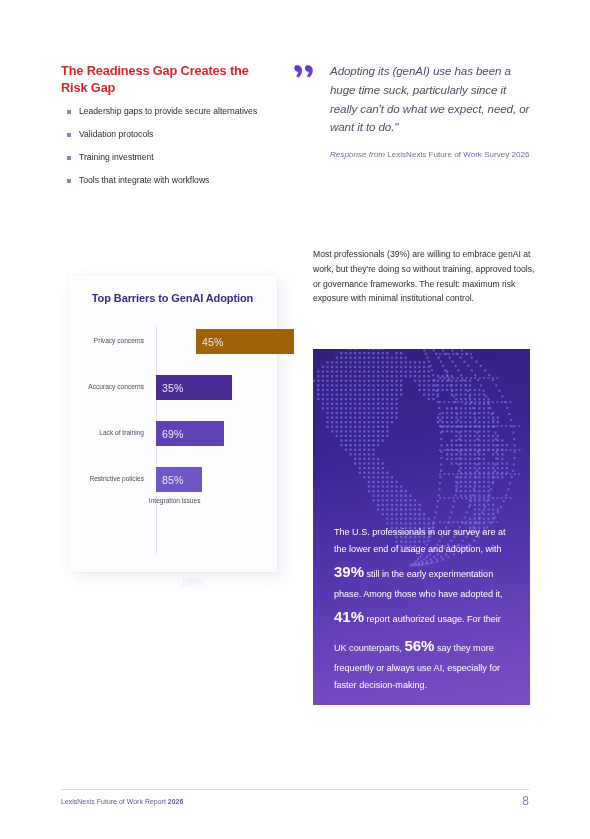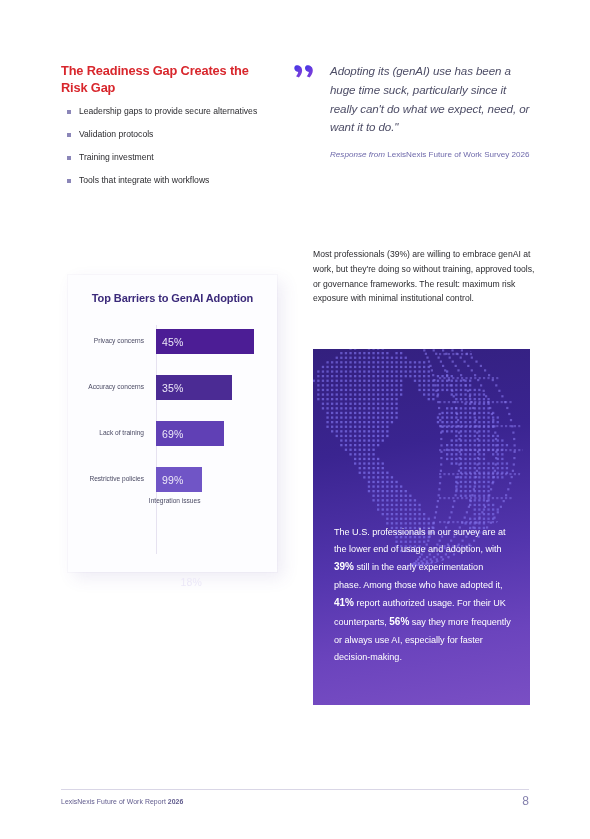--- a/index.html
+++ b/index.html
@@ -220,21 +220,21 @@
   .panel-text {
     position: absolute;
     left: 21px;
     right: 18px;
     top: 175px;
     color: #ffffff;
     font-size: 9.1px;
     line-height: 1.88;
     letter-spacing: -0.02px;
   }
-  .panel-text b { font-weight: bold; font-size: 10px; }
+  .panel-text b { font-weight: bold; font-size: 15px; }
 
   
   .footer-rule {
     position: absolute;
     left: 61px;
     right: 61px;
     top: 789px;
     height: 1px;
     background: #d9d6e6;
   }
@@ -283,21 +283,21 @@
   </div>
 
   <div class="chart-card">
     <div class="chart-title">Top Barriers to GenAI Adoption</div>
     <div class="chart-plot">
       <div class="axis-line"></div>
       <div id="bars-container">
           <div class="bar-row" style="top: 4px;">
             <div class="bar-label">Privacy concerns</div>
             <div class="bar-track">
-              <div class="bar" style="width: 90%; background: #4c1d95;">
+              <div class="bar" style="width: 90%; background: #a16207; margin-left: 40px;">
                 <span class="bar-value">45%</span>
               </div>
             </div>
           </div>
           <div class="bar-row" style="top: 50px;">
             <div class="bar-label">Accuracy concerns</div>
             <div class="bar-track">
               <div class="bar" style="width: 70%; background: rgb(75, 43, 148);">
                 <span class="bar-value">35%</span>
               </div>
@@ -308,21 +308,21 @@
             <div class="bar-track">
               <div class="bar" style="width: 62%; background: rgb(96, 64, 181);">
                 <span class="bar-value">69%</span>
               </div>
             </div>
           </div>
           <div class="bar-row" style="top: 142px;">
             <div class="bar-label">Restrictive policies</div>
             <div class="bar-track">
               <div class="bar" style="width: 42%; background: rgb(112, 85, 198);">
-                <span class="bar-value">99%</span>
+                <span class="bar-value">85%</span>
               </div>
             </div>
           </div>
           <div class="bar-row" style="top: 172px; flex-direction: column;">
             <div class="bar-label">Integration issues</div>
             <div class="bar-track">
               <div class="bar" style="width: 36%; background: rgb(129, 102, 212);">
                 <span class="bar-value">18%</span>
               </div>
             </div>

